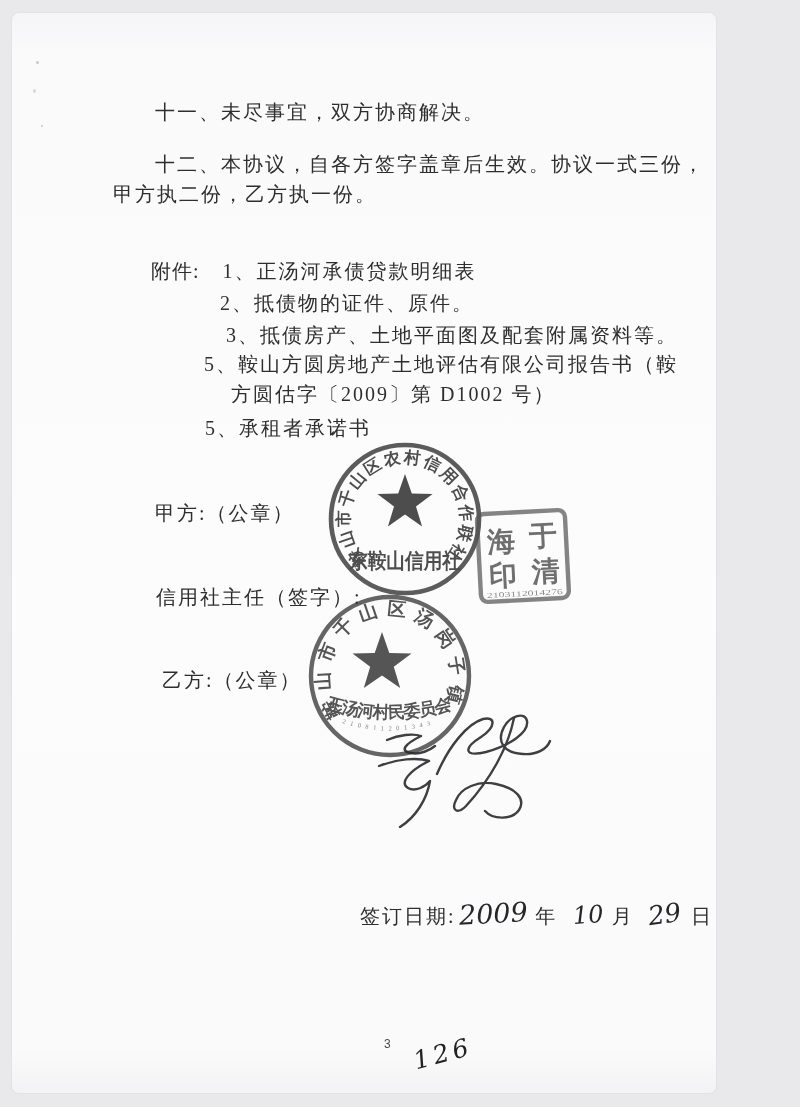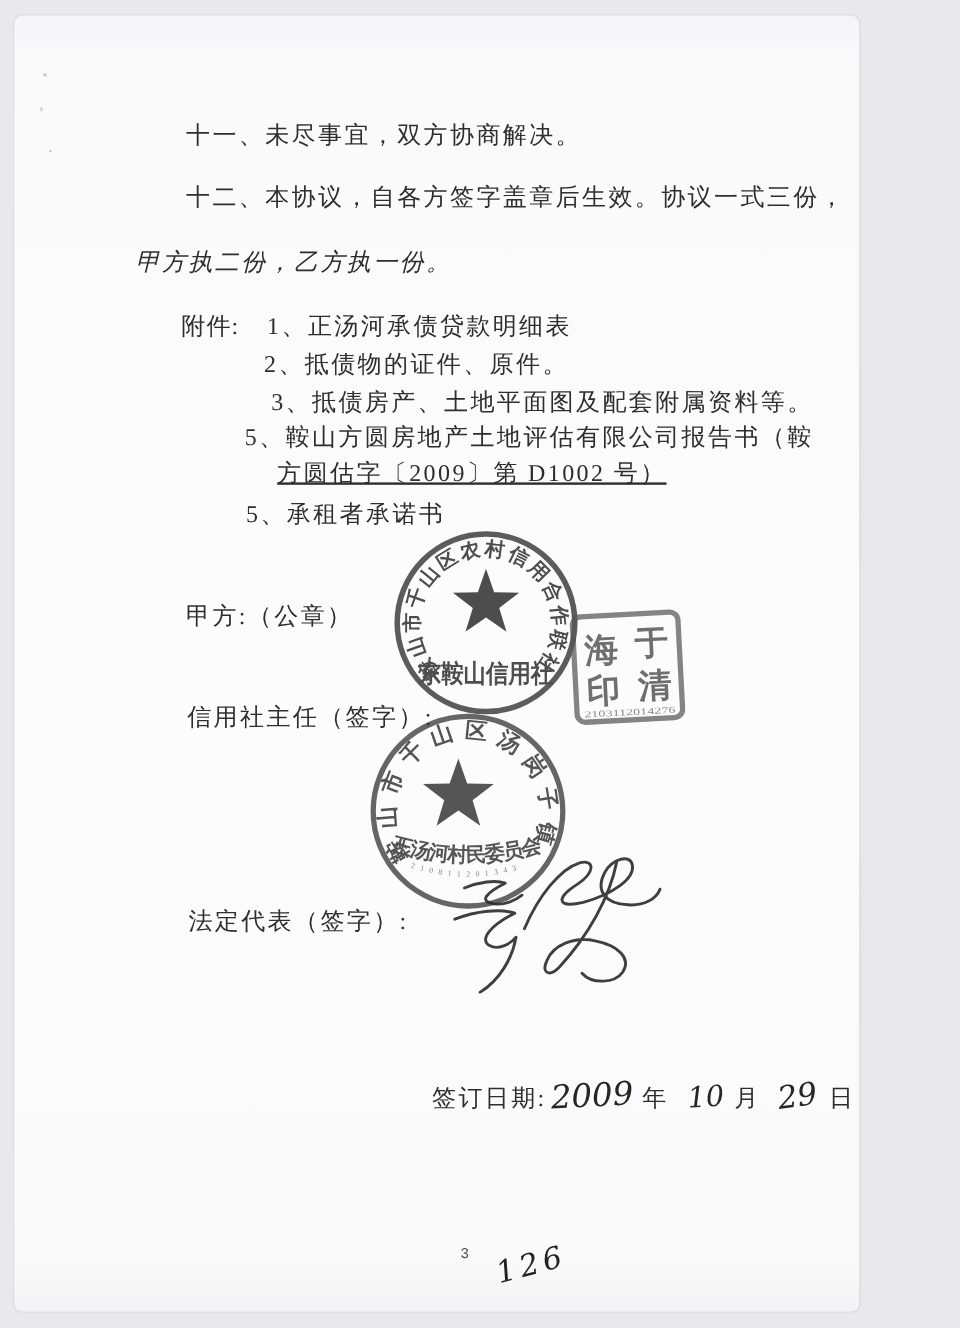--- a/index.html
+++ b/index.html
@@ -18,28 +18,28 @@
   }
   .line{
     position:absolute;
     color:#2e2e2e;
     font-size:20px;
     letter-spacing:2px;
     white-space:nowrap;
   }
   .para1{left:143px;top:86px;}
   .para2{left:143px;top:138px;}
-  .para3{left:101px;top:192px;font-style:italic;}
+  .para3{left:101px;top:168px;}
   .att-row{left:139px;top:245px;}
   .att-label{letter-spacing:1px;text-align:right;}
   .att-num{margin-left:16px;text-align:right;}
   .att-1{left:208px;top:277px;}
   .att-2{left:214px;top:309px;}
   .att-3{left:192px;top:338px;}
-  .att-4{left:219px;top:368px;text-decoration:underline;}
+  .att-4{left:219px;top:368px;}
   .att-5{left:193px;top:402px;}
   .party-a{left:143px;top:487px;}
   .director{left:144px;top:571px;}
   .party-b{left:150px;top:654px;}
   .legal-rep{left:145px;top:741px;}
 
   .seal{position:absolute;}
   .seal-a{left:312px;top:424px;}
   .seal-b{left:294px;top:578px;}
   .name-seal{left:459px;top:491px;transform:rotate(-3deg);}
@@ -97,21 +97,21 @@
       <span class="att-num">1、正汤河承债贷款明细表</span>
     </div>
     <div class="line att-1">2、抵债物的证件、原件。</div>
     <div class="line att-2">3、抵债房产、土地平面图及配套附属资料等。</div>
     <div class="line att-3">5、鞍山方圆房地产土地评估有限公司报告书（鞍</div>
     <div class="line att-4">方圆估字〔2009〕第 D1002 号）</div>
     <div class="line att-5">5、承租者承诺书</div>
 
     <div class="line director">信用社主任（签字）:</div>
     <div class="line party-a">甲方:（公章）</div>
-    <div class="line legal-rep">法定代表（签字）:</div>
+    <div class="line party-b">乙方:（公章）</div>
 
     <svg class="seal seal-a" width="162" height="164" viewBox="0 0 162 164">
       <g fill="#363636" opacity="0.88">
         <circle cx="81" cy="82" r="74" fill="none" stroke="#363636" stroke-width="4.6" stroke-opacity="0.92"></circle>
         <path id="arcA" d="M 42.8 122.9 A 56 56 0 1 1 119.2 122.9" fill="none"></path>
         <text font-size="16.5" font-weight="bold">
           <textPath href="#arcA" startOffset="0" textLength="262" lengthAdjust="spacing">鞍山市千山区农村信用合作联社</textPath>
         </text>
         <polygon points="81,37 87.8,56.6 108.6,57 92,69.6 98.1,89.5 81,77.6 63.9,89.5 70,69.6 53.4,57 74.2,56.6"></polygon>
         <text x="81" y="131" text-anchor="middle" font-size="21" font-weight="bold" textLength="112" lengthAdjust="spacingAndGlyphs">东鞍山信用社</text>

